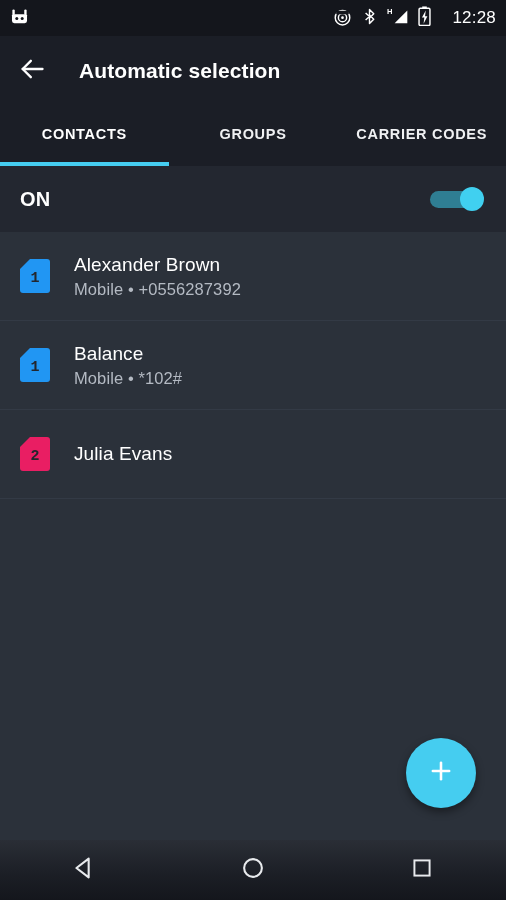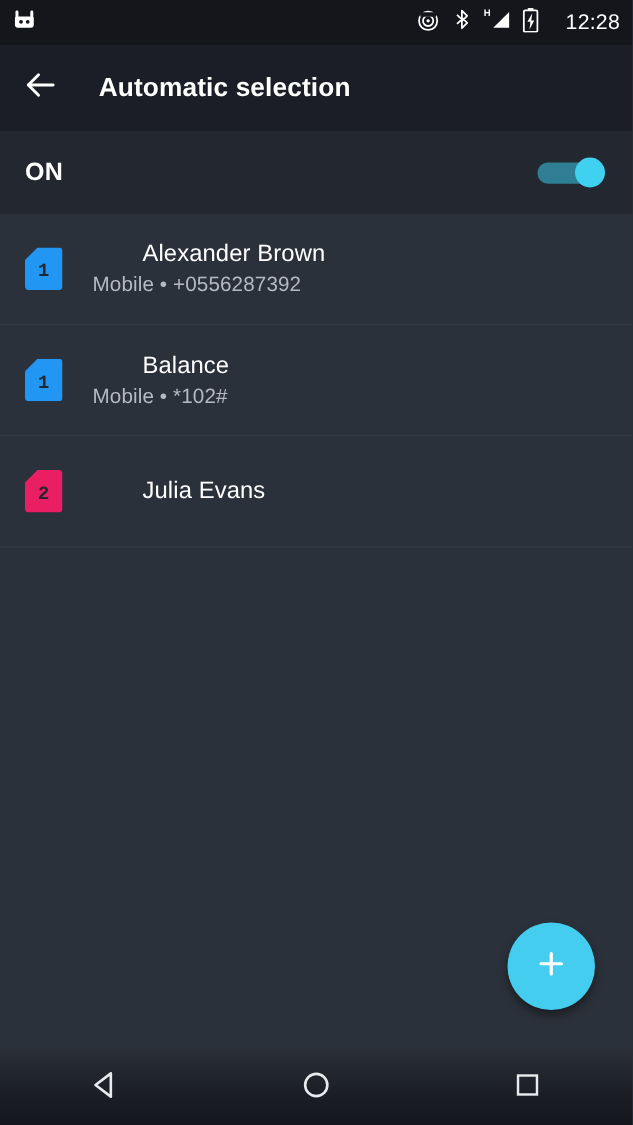--- a/index.html
+++ b/index.html
@@ -170,21 +170,20 @@
     line-height: 1;
     margin-top: 5px;
     font-family: "Liberation Mono", monospace;
   }
   .row-text { display: flex; flex-direction: column; gap: 4px; min-width: 0; }
   .row-title {
     color: #ffffff;
     font-size: 19px;
     letter-spacing: 0.1px;
     white-space: nowrap;
-    margin-left: 40px;
   }
   .row-sub {
     color: #b4bac3;
     font-size: 16.5px;
     letter-spacing: 0.1px;
     white-space: nowrap;
   }
 
   
   .fab {
@@ -275,20 +274,32 @@
       <span>
         <svg width="28" height="28" viewBox="0 0 24 24" fill="none" stroke="#ffffff" stroke-width="2" stroke-linecap="round" stroke-linejoin="round">
           <line x1="21" y1="12" x2="4" y2="12"></line>
           <polyline points="11,5 4,12 11,19"></polyline>
         </svg>
       </span>
     </div>
     <div class="toolbar-title">Automatic selection</div>
   </div>
 
+  <div class="tabs">
+    <div class="tab">
+      <span>CONTACTS</span>
+    </div>
+    <div class="tab inactive">
+      <span>GROUPS</span>
+    </div>
+    <div class="tab inactive">
+      <span>CARRIER CODES</span>
+    </div>
+    <div class="tab-indicator"></div>
+  </div>
 
   <div class="toggle-row">
     <span class="toggle-label">ON</span>
     <span class="switch">
       <span class="switch-track"></span>
       <span class="switch-thumb"></span>
     </span>
   </div>
 
   <div class="list">

